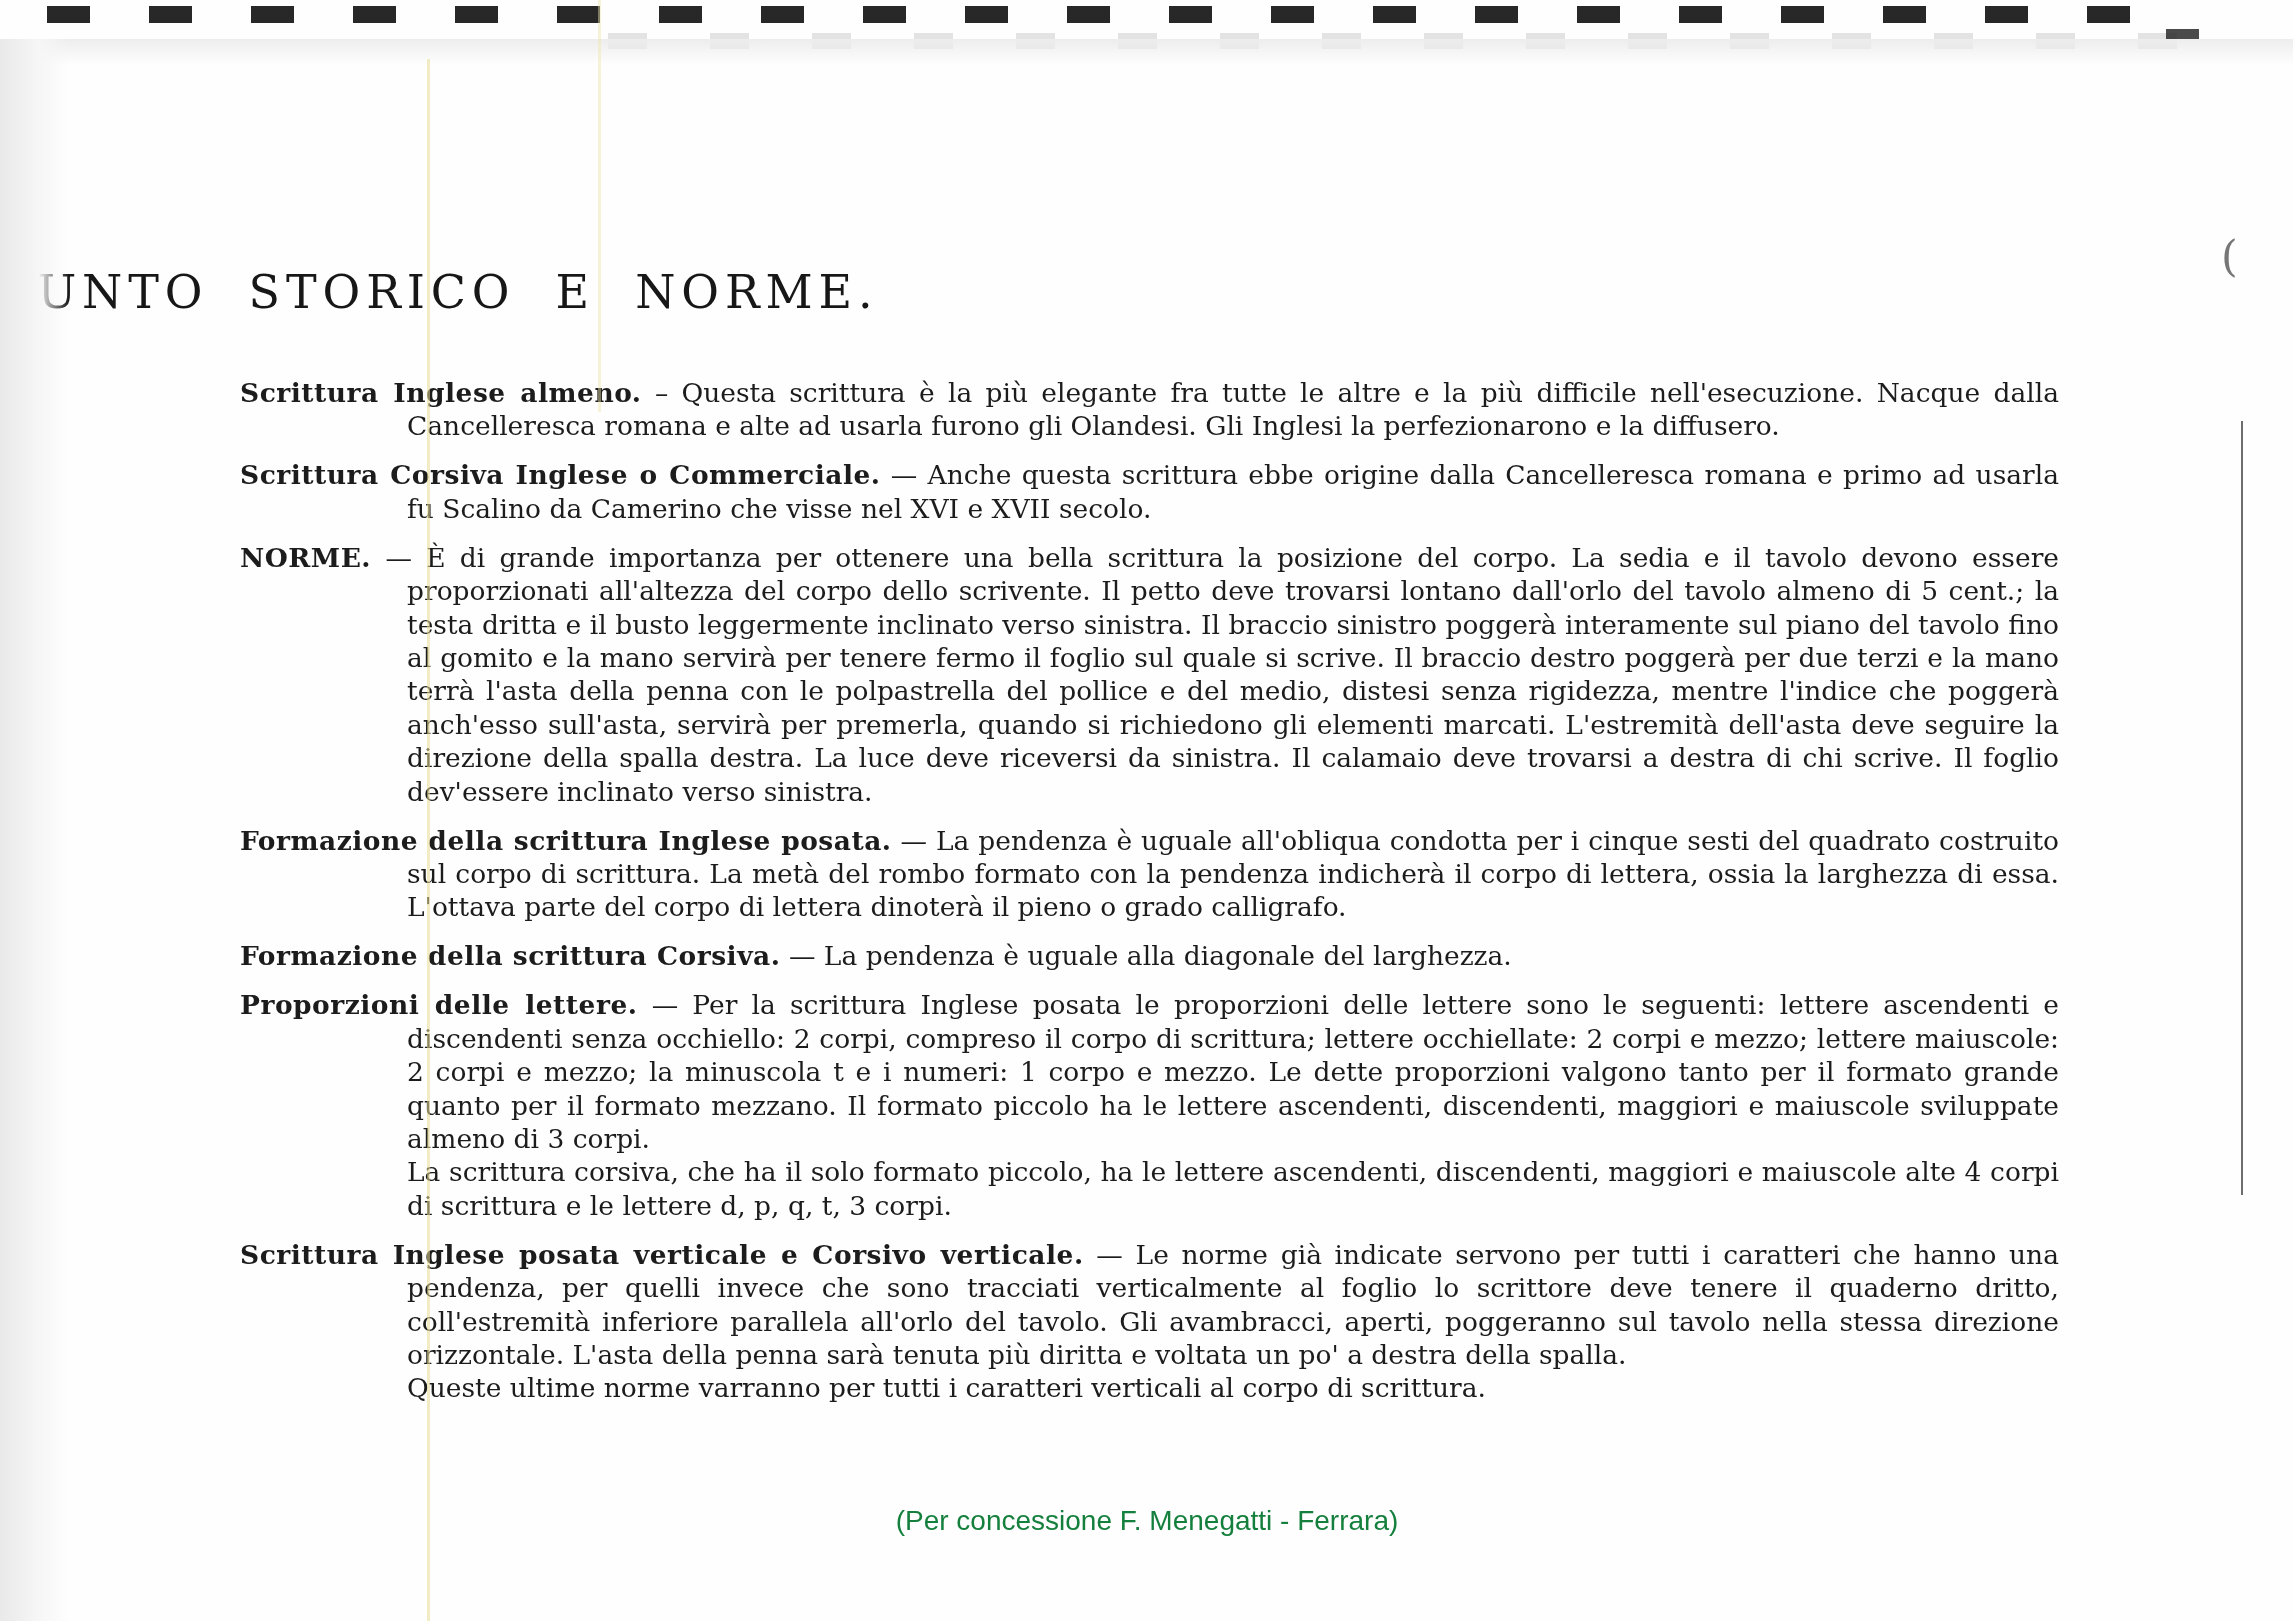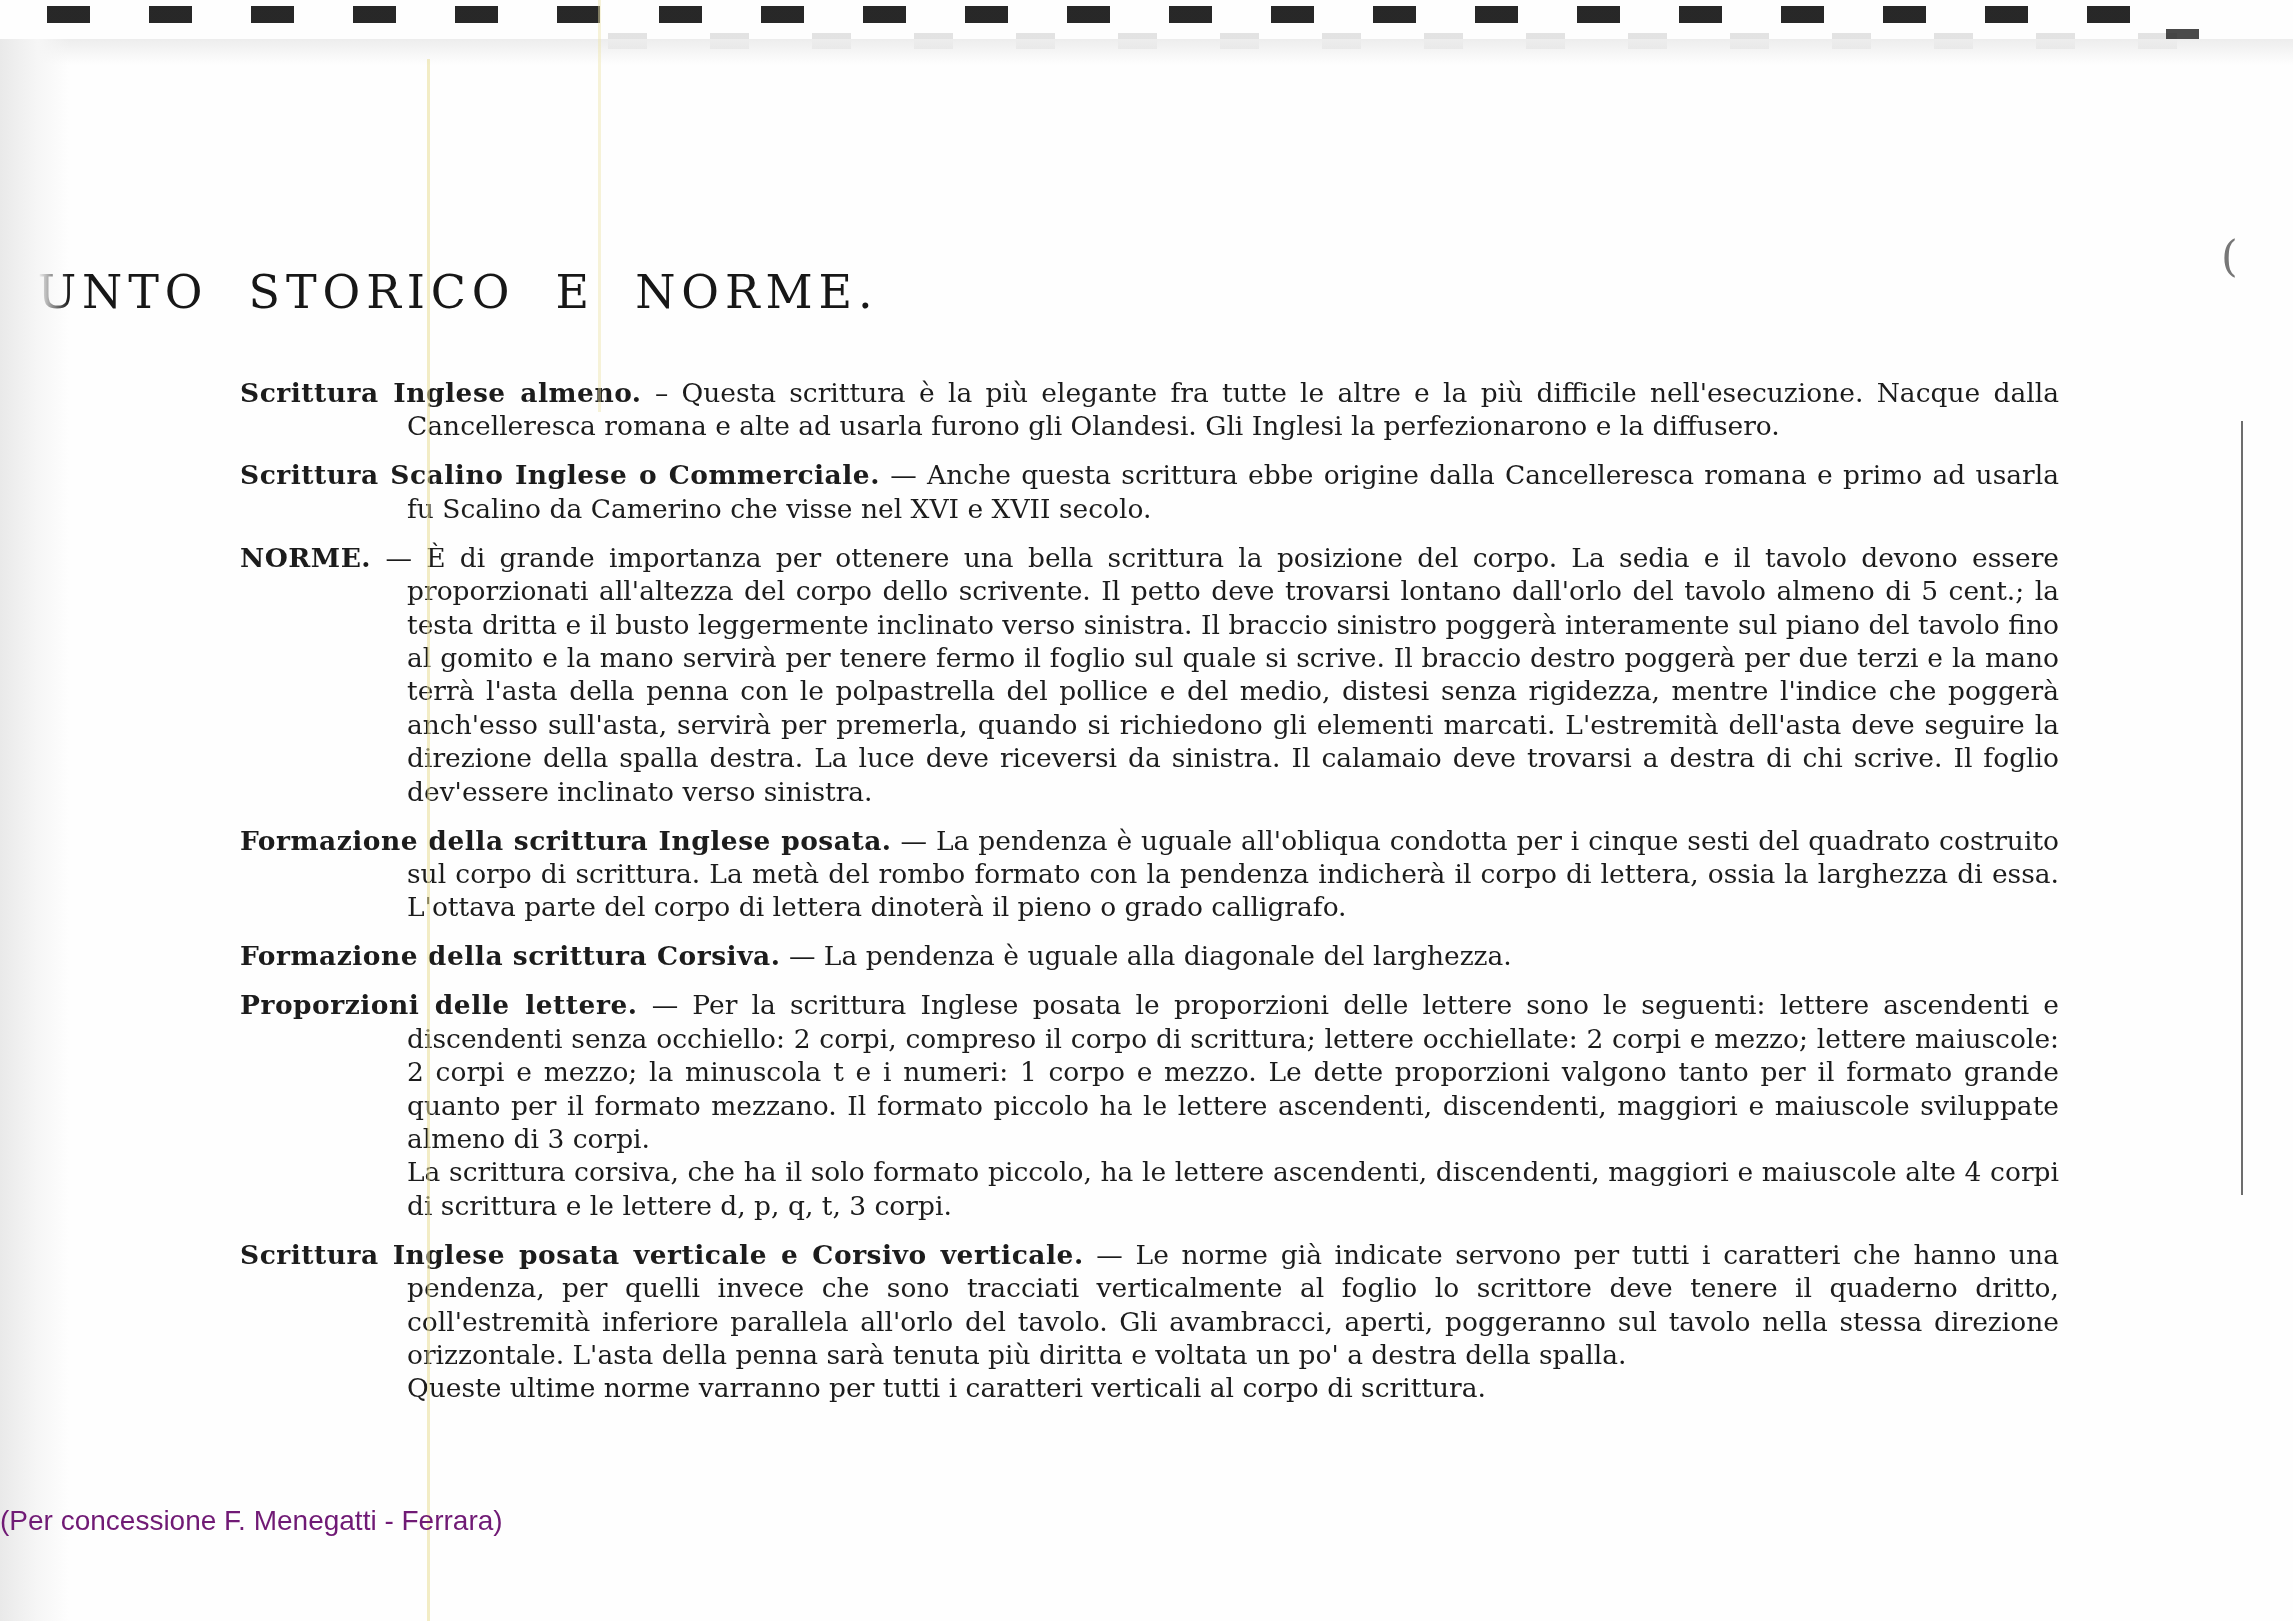--- a/index.html
+++ b/index.html
@@ -93,24 +93,24 @@
   .para .lead {
     font-weight: bold;
     letter-spacing: 0.5px;
   }
   .para .cont {
     text-indent: 0;
   }
   .footer {
     position: absolute;
     bottom: 84px; left: 0; right: 0;
-    text-align: left;
+    text-align: center;
     font-family: "Liberation Sans", sans-serif;
     font-size: 28px;
-    color: #701a75;
+    color: #15803d;
   }
 </style>
 </head>
 <body>
 
 <div class="page">
 
   <div class="film-strip-top"></div>
   <div class="film-strip-light"></div>
   <div class="scan-edge-top"></div>
@@ -118,21 +118,21 @@
   <div class="fold-line"></div>
   <div class="fold-line-2"></div>
   <div class="scan-line-right"></div>
   <div class="corner-speck"></div>
   <div class="paren-mark">(</div>
 
   <div class="title">SUNTO STORICO E NORME.</div>
 
   <div class="content">
       <div class="para"><span class="lead">Scrittura Inglese almeno.</span><span> – </span><span>Questa scrittura è la più elegante fra tutte le altre e la più difficile nell'esecuzione. Nacque dalla Cancelleresca romana e alte ad usarla furono gli Olandesi. Gli Inglesi la perfezionarono e la diffusero.</span></div>
-      <div class="para"><span class="lead">Scrittura Scalino Inglese o Commerciale.</span><span> — </span><span>Anche questa scrittura ebbe origine dalla Cancelleresca romana e primo ad usarla fu Scalino da Camerino che visse nel XVI e XVII secolo.</span></div>
+      <div class="para"><span class="lead">Scrittura Corsiva Inglese o Commerciale.</span><span> — </span><span>Anche questa scrittura ebbe origine dalla Cancelleresca romana e primo ad usarla fu Scalino da Camerino che visse nel XVI e XVII secolo.</span></div>
       <div class="para"><span class="lead">NORME.</span><span> — </span><span>È di grande importanza per ottenere una bella scrittura la posizione del corpo. La sedia e il tavolo devono essere proporzionati all'altezza del corpo dello scrivente. Il petto deve trovarsi lontano dall'orlo del tavolo almeno di 5 cent.; la testa dritta e il busto leggermente inclinato verso sinistra. Il braccio sinistro poggerà interamente sul piano del tavolo fino al gomito e la mano servirà per tenere fermo il foglio sul quale si scrive. Il braccio destro poggerà per due terzi e la mano terrà l'asta della penna con le polpastrella del pollice e del medio, distesi senza rigidezza, mentre l'indice che poggerà anch'esso sull'asta, servirà per premerla, quando si richiedono gli elementi marcati. L'estremità dell'asta deve seguire la direzione della spalla destra. La luce deve riceversi da sinistra. Il calamaio deve trovarsi a destra di chi scrive. Il foglio dev'essere inclinato verso sinistra.</span></div>
       <div class="para"><span class="lead">Formazione della scrittura Inglese posata.</span><span> — </span><span>La pendenza è uguale all'obliqua condotta per i cinque sesti del quadrato costruito sul corpo di scrittura. La metà del rombo formato con la pendenza indicherà il corpo di lettera, ossia la larghezza di essa. L'ottava parte del corpo di lettera dinoterà il pieno o grado calligrafo.</span></div>
       <div class="para"><span class="lead">Formazione della scrittura Corsiva.</span><span> — </span><span>La pendenza è uguale alla diagonale del larghezza.</span></div>
       <div class="para"><span class="lead">Proporzioni delle lettere.</span><span> — </span><span>Per la scrittura Inglese posata le proporzioni delle lettere sono le seguenti: lettere ascendenti e discendenti senza occhiello: 2 corpi, compreso il corpo di scrittura; lettere occhiellate: 2 corpi e mezzo; lettere maiuscole: 2 corpi e mezzo; la minuscola t e i numeri: 1 corpo e mezzo. Le dette proporzioni valgono tanto per il formato grande quanto per il formato mezzano. Il formato piccolo ha le lettere ascendenti, discendenti, maggiori e maiuscole sviluppate almeno di 3 corpi.</span><div class="cont">La scrittura corsiva, che ha il solo formato piccolo, ha le lettere ascendenti, discendenti, maggiori e maiuscole alte 4 corpi di scrittura e le lettere d, p, q, t, 3 corpi.</div></div>
       <div class="para"><span class="lead">Scrittura Inglese posata verticale e Corsivo verticale.</span><span> — </span><span>Le norme già indicate servono per tutti i caratteri che hanno una pendenza, per quelli invece che sono tracciati verticalmente al foglio lo scrittore deve tenere il quaderno dritto, coll'estremità inferiore parallela all'orlo del tavolo. Gli avambracci, aperti, poggeranno sul tavolo nella stessa direzione orizzontale. L'asta della penna sarà tenuta più diritta e voltata un po' a destra della spalla.</span><div class="cont">Queste ultime norme varranno per tutti i caratteri verticali al corpo di scrittura.</div></div>
     </div>
 
   <div class="footer">(Per concessione F. Menegatti - Ferrara)</div>
 </div>
 

